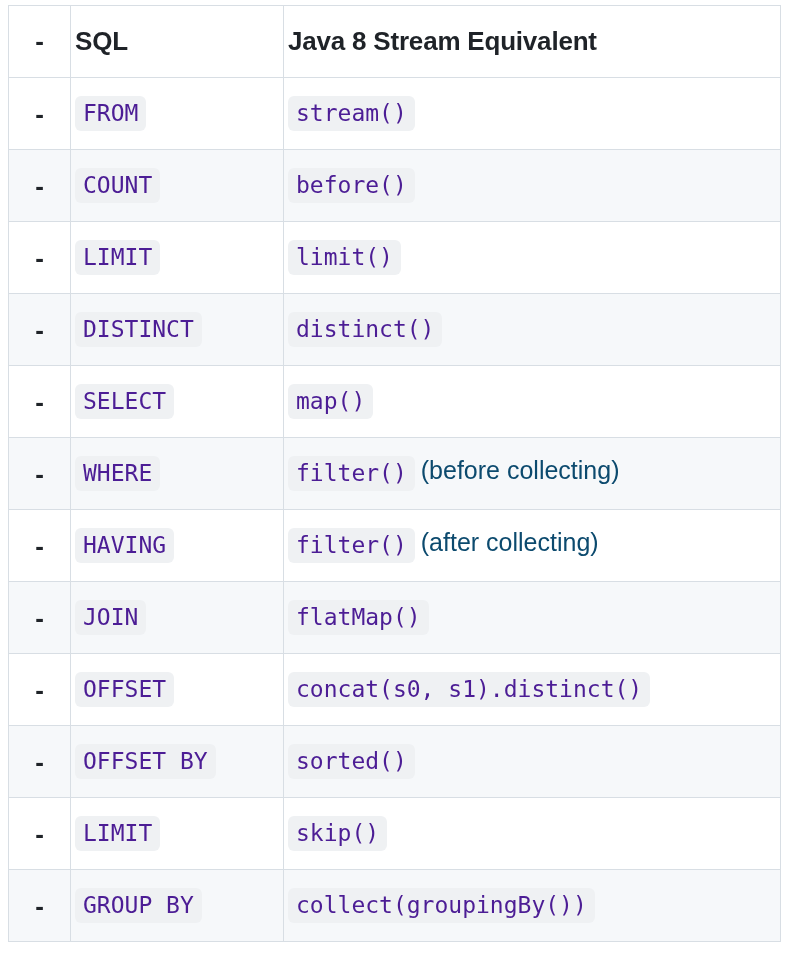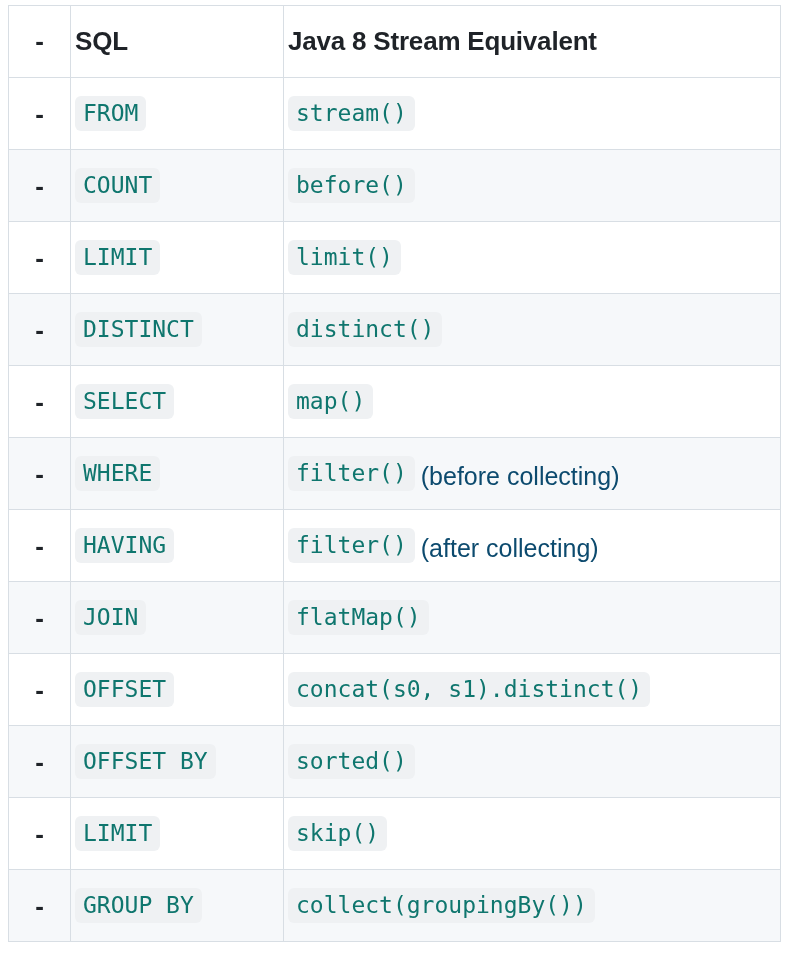--- a/index.html
+++ b/index.html
@@ -80,37 +80,37 @@
   }
 
   code.code-chip {
     display: inline-block;
     font-family: "DejaVu Sans Mono", "Liberation Mono", monospace;
     font-size: 23px;
     line-height: 1.22;
     padding: 3px 8px 4px 8px;
     border-radius: 6px;
     background: #eff1f3;
-    color: #0f766e;
+    color: #4c1d95;
     white-space: nowrap;
     vertical-align: middle;
   }
 
   .note-text {
     font-family: "Liberation Sans", sans-serif;
     font-size: 25px;
     color: #0c4a6e;
     vertical-align: middle;
     padding-left: 6px;
     white-space: nowrap;
   }
 
   .java-cell-inner {
     display: flex;
-    align-items: flex-end;
+    align-items: flex-start;
     white-space: nowrap;
   }
 </style>
 </head>
 <body>
 
 <div class="page">
   <table class="sql-stream-table">
     <colgroup>
       <col class="col-dash">

